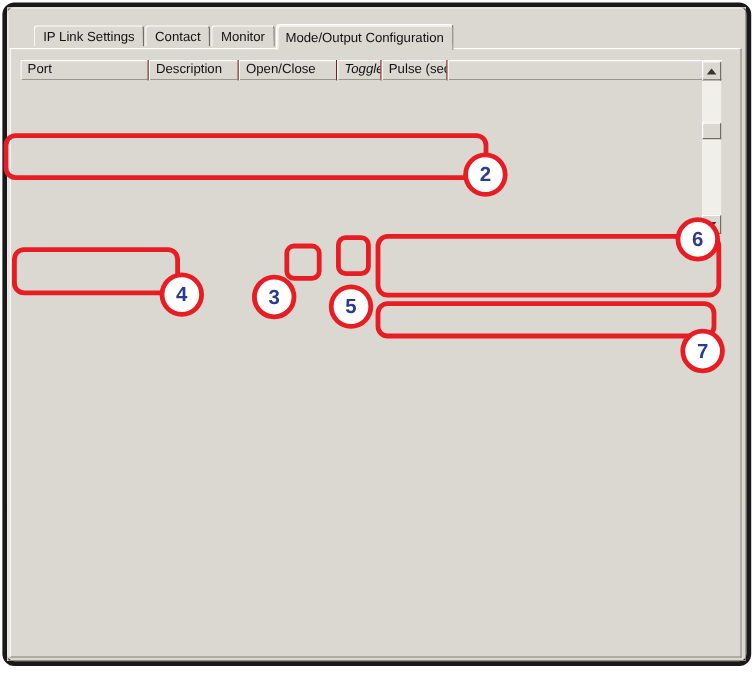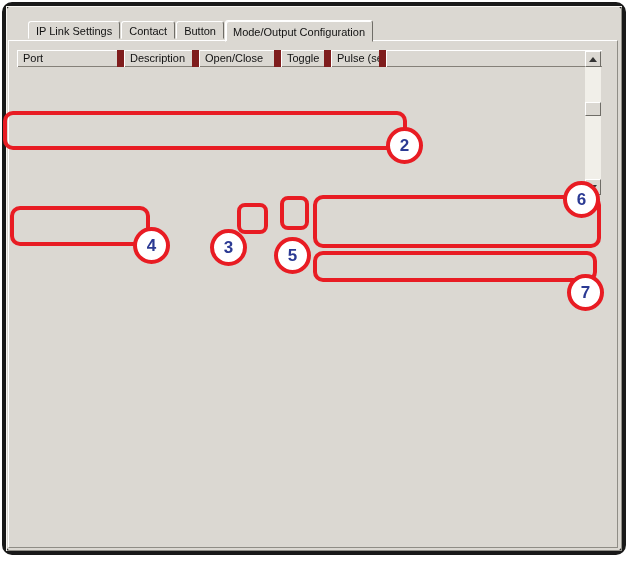--- a/index.html
+++ b/index.html
@@ -26,22 +26,22 @@
 
   
   .page{position:absolute;left:2px;top:34px;width:610px;height:508px;background:var(--gray);
         border:1px solid;border-color:#fff #8f8d86 #8f8d86 #fff;z-index:1;}
 
   
   .listview{position:absolute;left:10px;top:43px;width:587px;height:148px;background:#fff;
         border:1px solid;border-color:var(--dk) #fff #fff var(--dk);box-shadow:inset 1px 1px 0 #55534e;overflow:hidden;}
   .lv-head{display:flex;height:17px;background:var(--gray);position:relative;z-index:2;}
   .lv-hcell{font-size:11px;color:#111;padding:2px 0 0 6px;background:var(--gray);
-        border-right:7px solid #7f1d1d;box-shadow:inset 1px 1px 0 #fff, inset 0 -1px 0 var(--dk);white-space:nowrap;overflow:hidden;}
-  .w-port{width:107px;} .w-desc{width:75px;} .w-oc{width:82px;} .w-tog{width:50px;} .w-pulse{width:55px;} .w-fill{flex:1;border-right:none;}
+        border-right:1px solid #7f1d1d;box-shadow:inset 1px 1px 0 #fff, inset 0 -1px 0 var(--dk);white-space:nowrap;overflow:hidden;}
+  .w-port{width:107px;} .w-desc{width:75px;} .w-oc{width:82px;} .w-tog{width:37px;font-style:italic;} .w-pulse{width:55px;} .w-fill{flex:1;border-right:none;}
   .lv-body{position:absolute;left:1px;top:18px;right:17px;bottom:1px;overflow:hidden;}
   .lv-row{display:flex;height:14px;align-items:center;font-size:11px;color:#000;white-space:nowrap;}
   .lv-row.sel{background:var(--sel);}
   .c-port{width:106px;display:flex;align-items:center;gap:3px;padding-left:2px;overflow:hidden;}
   .c-desc{width:76px;overflow:hidden;}
   .c-oc{width:90px;overflow:hidden;}
   .ic{flex:0 0 auto;display:inline-flex;}
 
   
   .vscroll{position:absolute;top:1px;right:1px;width:16px;bottom:1px;background:#f1efe9;z-index:3;}
@@ -87,21 +87,21 @@
 </head>
 <body>
 
 <div class="canvas">
   <div class="frame">
     <div class="win">
 
       <div class="tabs">
         <div class="tab"><span>IP Link Settings</span></div>
         <div class="tab"><span>Contact</span></div>
-        <div class="tab"><span>Button</span></div>
+        <div class="tab"><span>Monitor</span></div>
         <div class="tab active"><span>Mode/Output Configuration</span></div>
       </div>
 
       <div class="page"></div>
 
       <div class="listview">
         <div class="lv-head">
           <div class="lv-hcell w-port">Port</div>
           <div class="lv-hcell w-desc">Description</div>
           <div class="lv-hcell w-oc">Open/Close</div>

